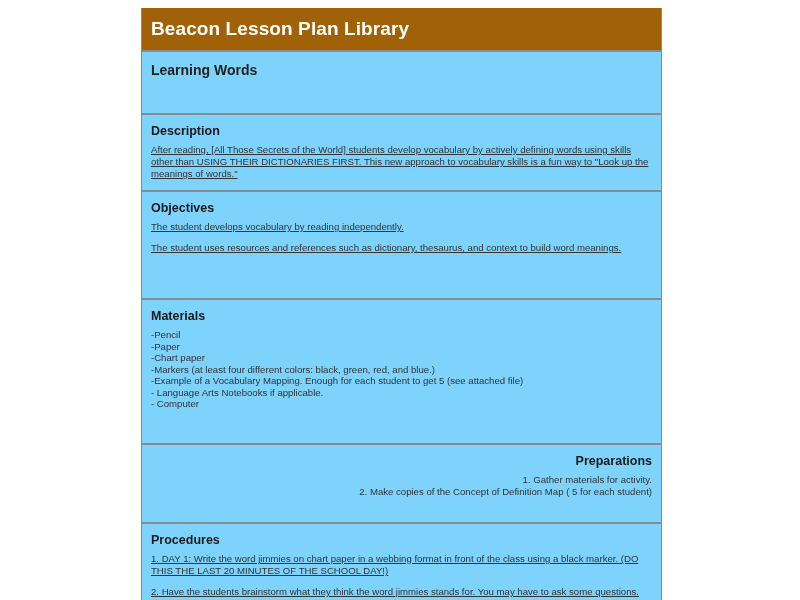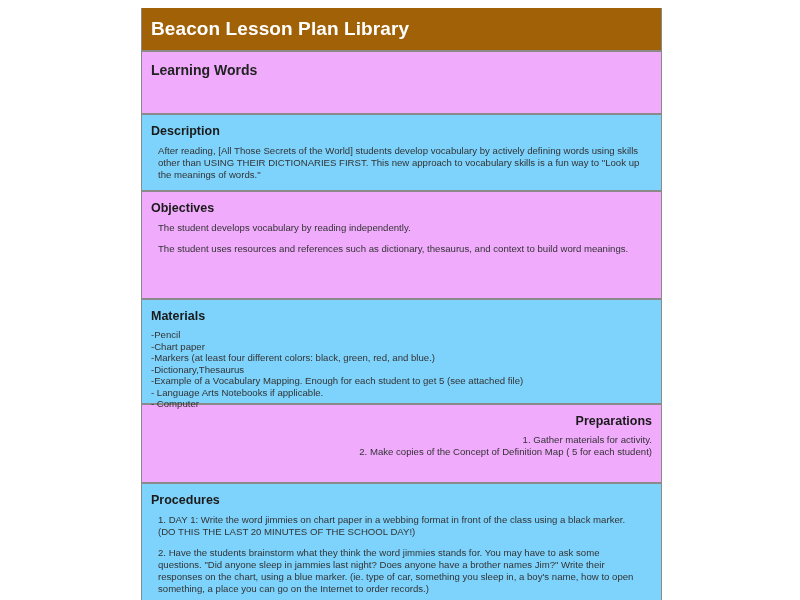--- a/index.html
+++ b/index.html
@@ -31,21 +31,21 @@
       font-weight: bold;
       font-size: 19px;
       letter-spacing: 0.1px;
     }
     .section {
       border-top: 2px solid #8a8a8a;
       padding: 8px 9px 9px 9px;
       box-sizing: border-box;
     }
     .section.alt { background: #7dd3fc; }
-    .section.white { background: #f0abfc; }
+    .section.white { background: #7dd3fc; }
     .title-block {
       height: 63px;
       padding-top: 10px;
     }
     .lesson-title {
       font-weight: bold;
       font-size: 14px;
       color: #222;
       margin: 0;
     }
@@ -58,28 +58,29 @@
     .sec-head {
       font-weight: bold;
       font-size: 12.5px;
       margin: 1px 0 6px 0;
       color: #1a1a1a;
     }
     .body-text {
       font-size: 9.6px;
       line-height: 12px;
       color: #333;
-      margin: 7px;
+      margin: 0;
+      text-decoration: underline;
     }
     .body-text p { margin: 0 0 9px 0; }
     .list { margin: 0; padding: 0; list-style: none; }
     .list li { font-size: 9.6px; line-height: 11.5px; color: #333; }
     #desc { height: 77px; }
     #obj { height: 108px; }
-    #mat { height: 105px; }
+    #mat { height: 145px; }
     #prep { height: 79px; text-align: right; }
     #proc { height: 200px; }
   </style>
 </head>
 <body>
 
 <div class="page">
   <div class="banner">
     <span>Beacon Lesson Plan Library</span>
   </div>
@@ -98,23 +99,23 @@
     <div class="body-text">
       <p>The student develops vocabulary by reading independently.</p>
       <p>The student uses resources and references such as dictionary, thesaurus, and context to build word meanings.</p>
     </div>
   </div>
 
   <div class="section alt" id="mat">
     <div class="sec-head">Materials</div>
     <ul class="list">
       <li>-Pencil</li>
+      <li>-Paper</li>
       <li>-Chart paper</li>
       <li>-Markers (at least four different colors: black, green, red, and blue.)</li>
-      <li>-Dictionary,Thesaurus</li>
       <li>-Example of a Vocabulary Mapping. Enough for each student to get 5 (see attached file)</li>
       <li>- Language Arts Notebooks if applicable.</li>
       <li>- Computer</li>
     </ul>
   </div>
 
   <div class="section white" id="prep">
     <div class="sec-head">Preparations</div>
     <ul class="list">
       <li>1. Gather materials for activity.</li>

